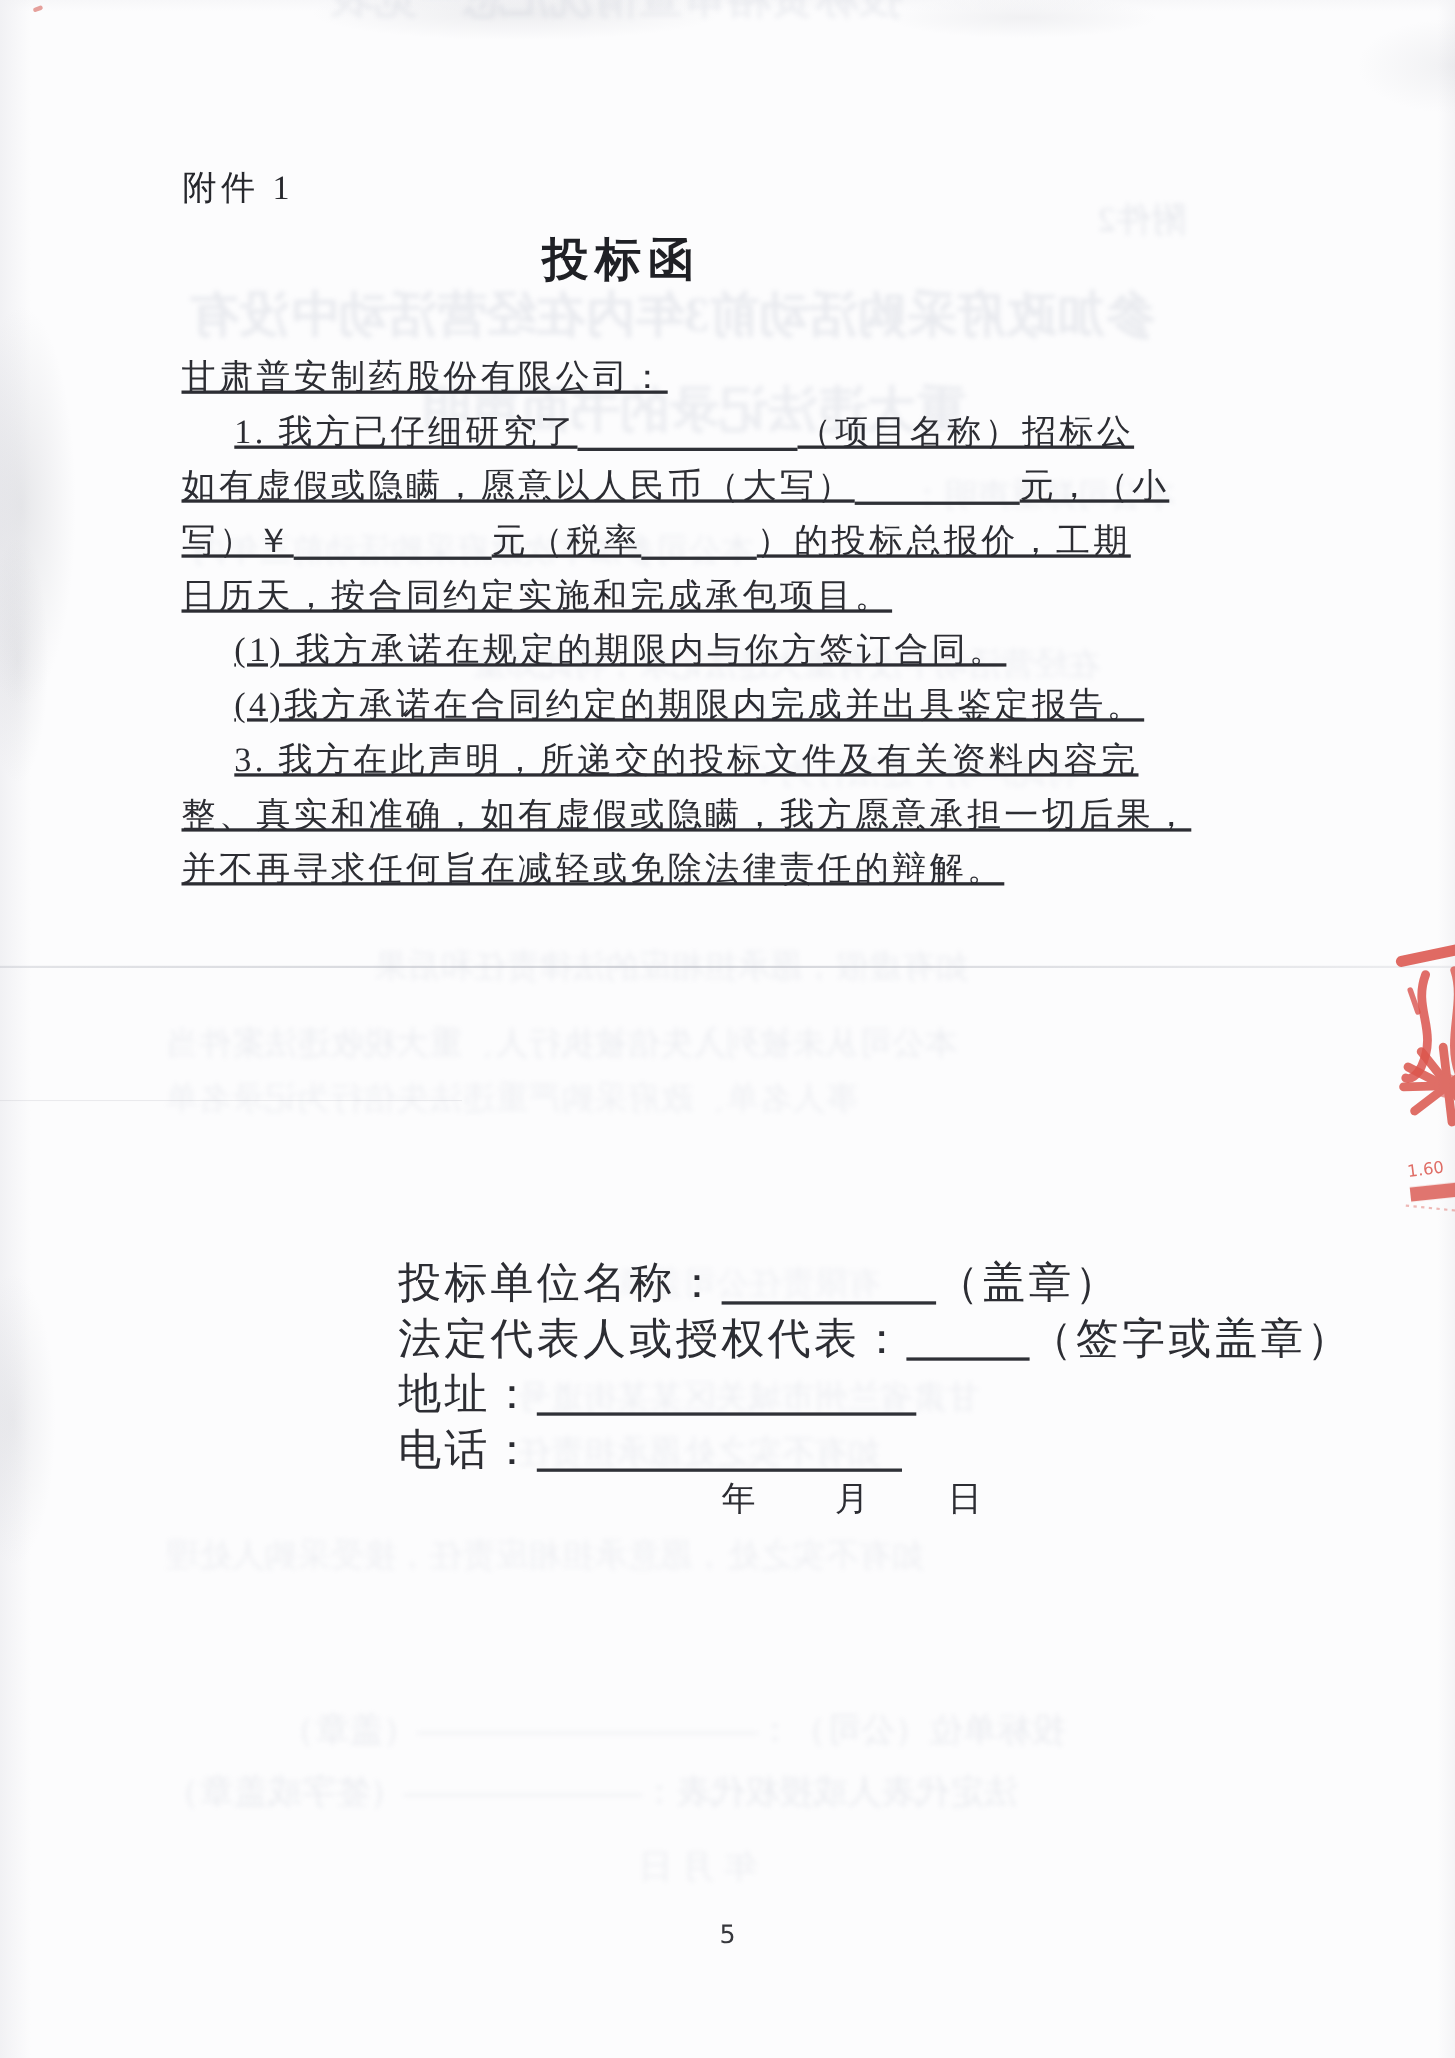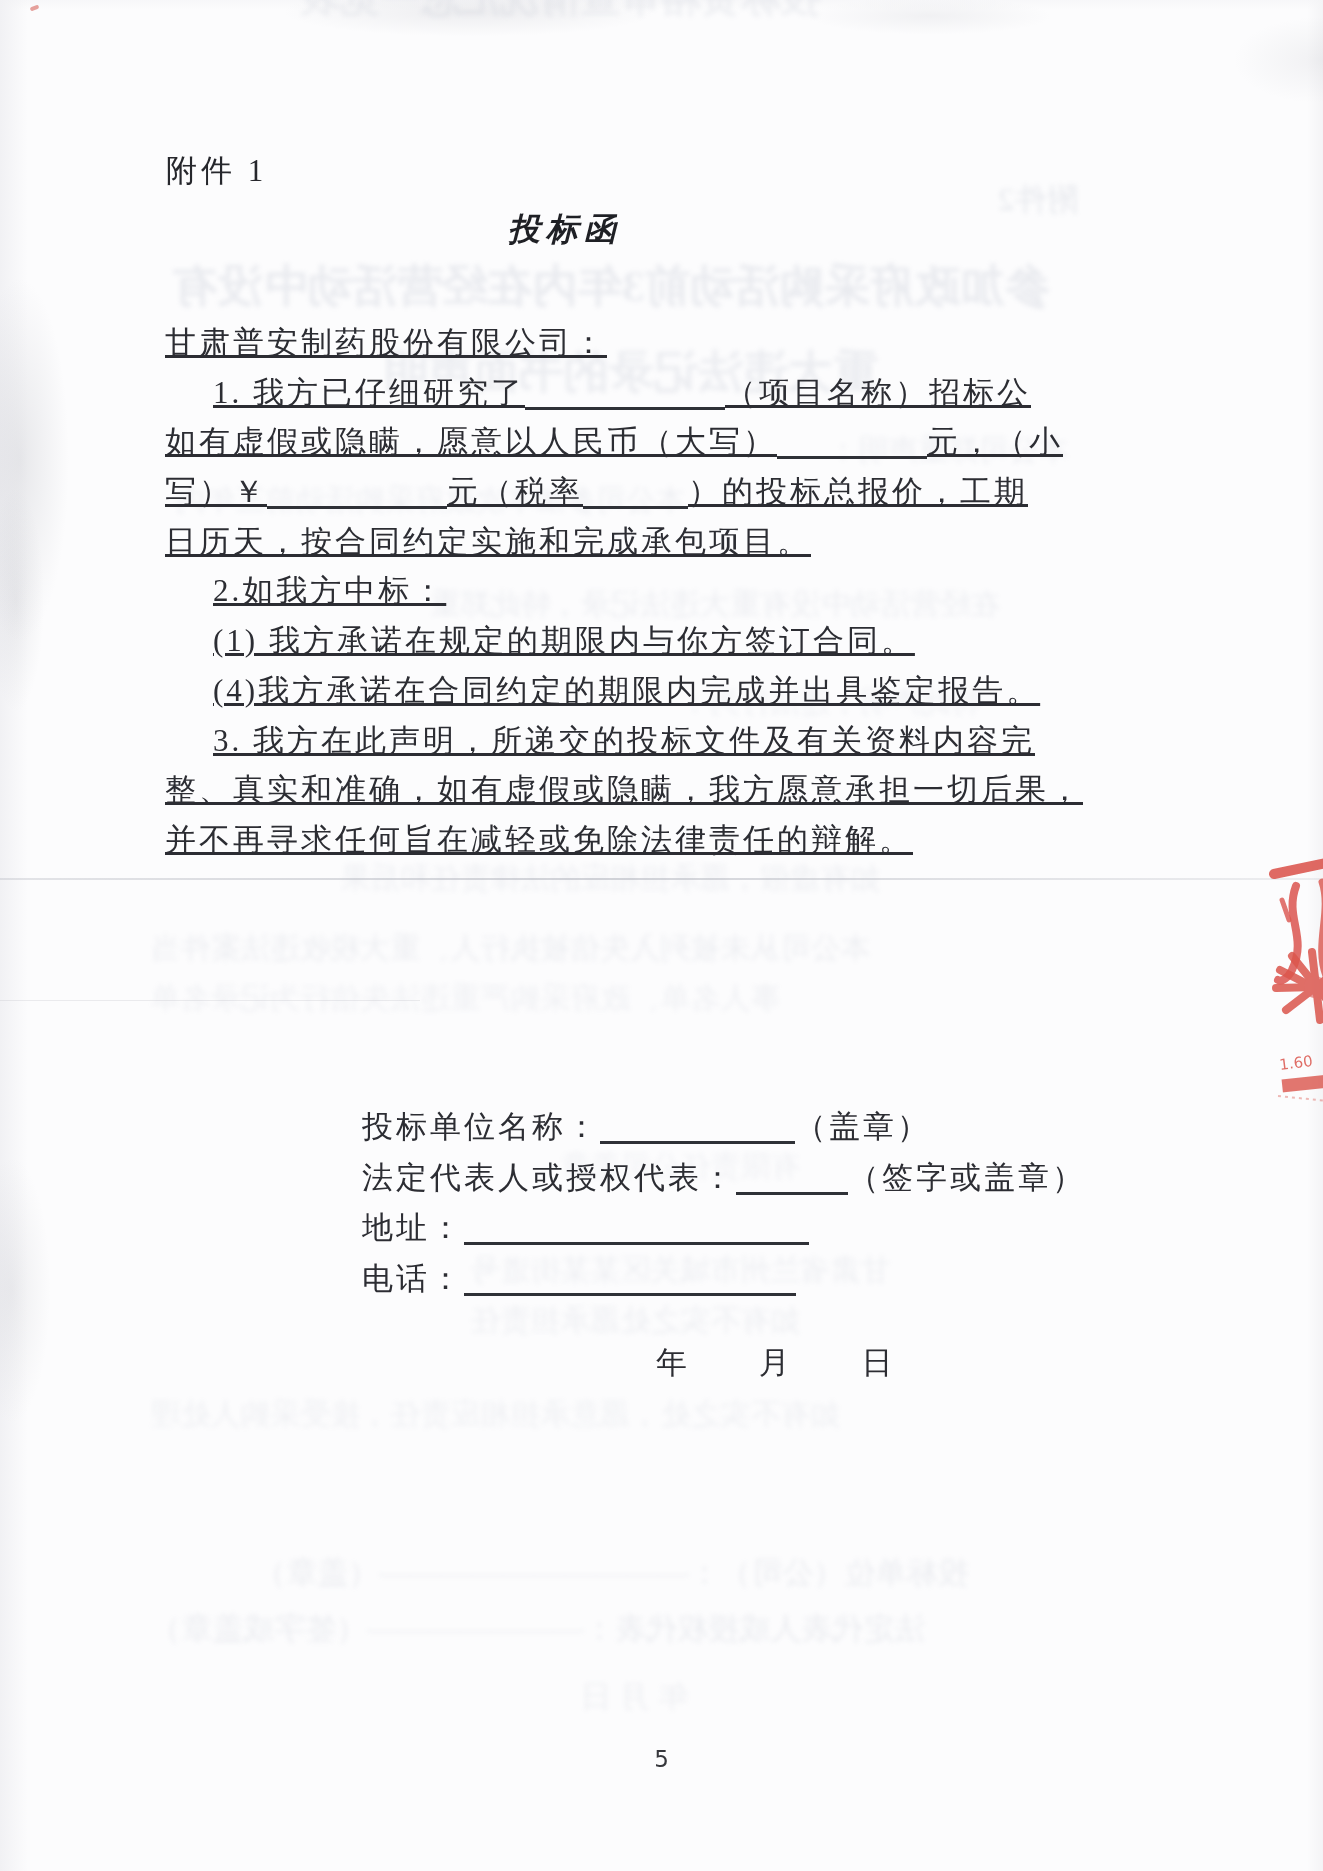--- a/index.html
+++ b/index.html
@@ -17,25 +17,25 @@
       radial-gradient(ellipse 55px 190px at 12px 1290px, rgba(148,150,160,0.14), transparent 70%),
       radial-gradient(ellipse 260px 34px at 470px 12px, rgba(158,160,170,0.16), transparent 72%),
       radial-gradient(ellipse 170px 26px at 930px 16px, rgba(158,160,170,0.12), transparent 72%),
       radial-gradient(ellipse 120px 60px at 1320px 60px, rgba(158,160,170,0.12), transparent 72%),
       linear-gradient(90deg,#f1f1f4 0px, rgba(252,252,253,0) 28px),
       linear-gradient(270deg,#f4f4f6 0px, rgba(252,252,253,0) 16px),
       linear-gradient(180deg,#f7f7f9 0px, rgba(252,252,253,0) 10px);
   }
   .attachment-label{position:absolute;left:166px;top:150px;font-size:31px;letter-spacing:4px;color:#26272c;}
   .doc-title{position:absolute;left:0;top:208px;width:1130px;text-align:center;
-    font-size:32px;font-weight:700;letter-spacing:6px;color:#1f2025;font-style:italic;}
+    font-size:42px;font-weight:700;letter-spacing:6px;color:#1f2025;}
   .body-block{position:absolute;left:165px;top:318px;width:930px;font-size:31px;letter-spacing:3px;line-height:49.7px;}
   .body-block .line{white-space:nowrap;height:49.7px;text-decoration:underline;}
   .body-block .line.indent{padding-left:48px;}
-  .sig-block{position:absolute;left:362px;top:1104px;width:740px;font-size:31px;letter-spacing:3px;line-height:50.6px;font-family:Liberation Mono, monospace;}
+  .sig-block{position:absolute;left:362px;top:1142px;width:740px;font-size:39px;letter-spacing:3px;line-height:50.6px;}
   .sig-block .line{white-space:nowrap;height:50.6px;}
   .blank{display:inline-block;border-bottom:3px solid #2f3137;height:1em;vertical-align:-7px;}
   .date-line{position:absolute;left:656px;top:1342px;font-size:31px;letter-spacing:2px;word-spacing:60px;color:#2c2d33;}
   .page-number{position:absolute;left:0;top:1746px;width:1323px;text-align:center;
     font-family:"DejaVu Sans","Liberation Sans",sans-serif;font-size:23px;color:#36373c;}
   .fold-line{position:absolute;left:0;top:878px;width:100%;height:2px;
     background:linear-gradient(90deg,rgba(168,171,181,0.30),rgba(168,171,181,0.50) 45%,rgba(168,171,181,0.18));}
   .fold-line-2{position:absolute;left:0;top:1000px;width:420px;height:1px;background:rgba(172,175,184,0.22);}
   .bleed{position:absolute;transform:scaleX(-1);filter:blur(2.6px);color:#8e97ac;white-space:nowrap;
     font-family:"Liberation Serif","DejaVu Serif",serif;pointer-events:none;}
@@ -75,21 +75,20 @@
 
   <div class="attachment-label">附件 1</div>
   <div class="doc-title">投标函</div>
 
   <div class="body-block" id="body-block">
       <div class="line"><span>甘肃普安制药股份有限公司：</span></div>
       <div class="line indent"><span>1. 我方已仔细研究了</span><span class="blank" style="width: 200px;"></span><span>（项目名称）招标公</span></div>
       <div class="line"><span>如有虚假或隐瞒，愿意以人民币（大写）</span><span class="blank" style="width: 150px;"></span><span>元，（小</span></div>
       <div class="line"><span>写）￥</span><span class="blank" style="width: 180px;"></span><span>元（税率</span><span class="blank" style="width: 105px;"></span><span>）的投标总报价，工期</span></div>
       <div class="line"><span>日历天，按合同约定实施和完成承包项目。</span></div>
-      <div class="line indent"><span>2.如我方中标：</span></div>
       <div class="line indent"><span>(1) 我方承诺在规定的期限内与你方签订合同。</span></div>
       <div class="line indent"><span>(4)我方承诺在合同约定的期限内完成并出具鉴定报告。</span></div>
       <div class="line indent"><span>3. 我方在此声明，所递交的投标文件及有关资料内容完</span></div>
       <div class="line"><span>整、真实和准确，如有虚假或隐瞒，我方愿意承担一切后果，</span></div>
       <div class="line"><span>并不再寻求任何旨在减轻或免除法律责任的辩解。</span></div>
     </div>
 
   <div class="sig-block" id="sig-block">
       <div class="line"><span>投标单位名称：</span><span class="blank" style="width: 195px;"></span><span>（盖章）</span></div>
       <div class="line"><span>法定代表人或授权代表：</span><span class="blank" style="width: 112px;"></span><span>（签字或盖章）</span></div>

